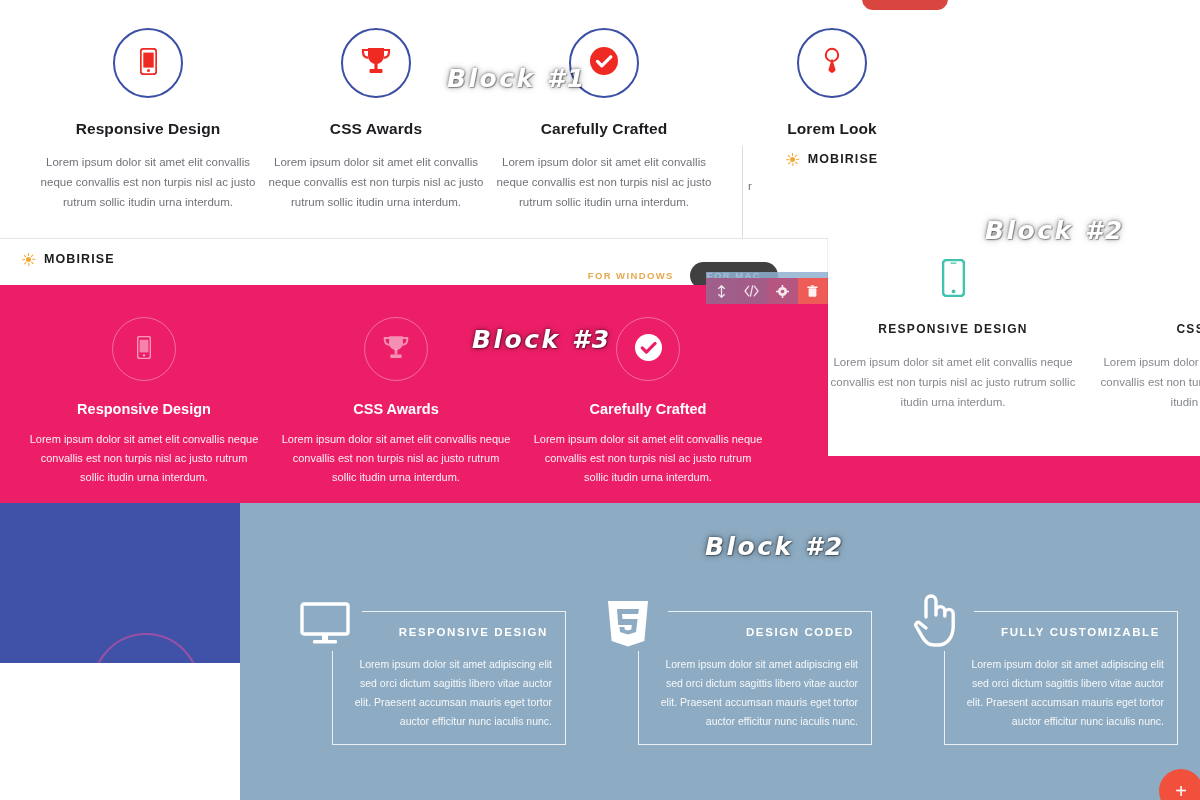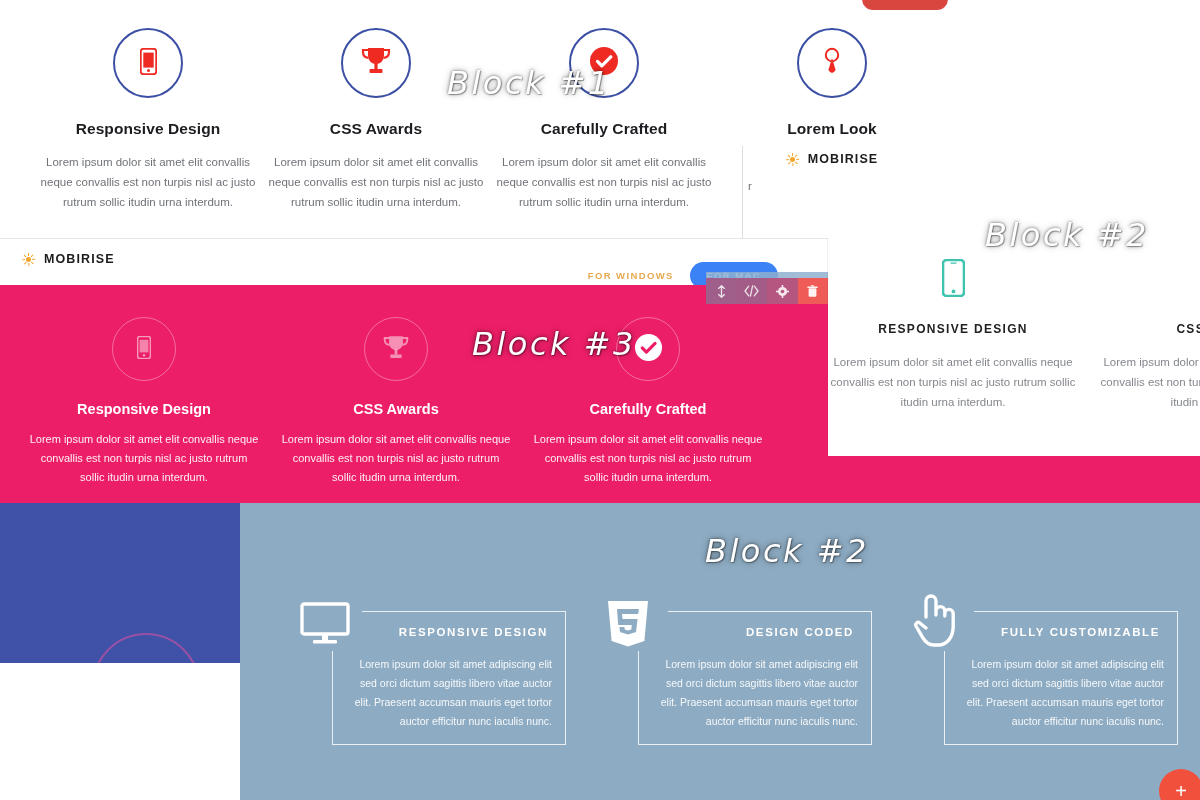--- a/index.html
+++ b/index.html
@@ -40,21 +40,21 @@
   .b2-text{font-size:11.5px;line-height:20px;color:#84878d;}
 
   
   #navbar{left:0;top:238px;width:828px;height:47px;background:#ffffff;
           border-top:1px solid #e6e6e6;}
   .brand{position:absolute;left:22px;top:13px;display:flex;align-items:center;gap:9px;}
   .brand-name{font-size:12.5px;font-weight:bold;letter-spacing:1.1px;color:#1c1c1c;}
   .nav-right{position:absolute;right:50px;top:15px;display:flex;align-items:center;gap:16px;margin-top:8px;}
   .nav-link{font-size:9.5px;font-weight:bold;letter-spacing:1.4px;color:#e5a94e;}
   .nav-btn{font-size:9.5px;font-weight:bold;letter-spacing:1.4px;color:#ffffff;
-           background:#3b82f6;border-radius:16px;padding:8px 17px;border:none;}
+           background:#404040;border-radius:16px;padding:8px 17px;border:none;}
 
   
   #toolbar{left:706px;top:278px;width:122px;height:26px;display:flex;}
   .tb{flex:1;display:flex;align-items:center;justify-content:center;}
   .tb.a{background:#9f5f8a;}
   .tb.b{background:#a35c88;}
   .tb.c{background:#b4567f;}
   .tb.d{background:#ef5b56;}
   #toolbar-cap{left:706px;top:272px;width:122px;height:6px;background:#8fb0cf;opacity:.85;}
 
@@ -82,21 +82,21 @@
   .b4-box{position:absolute;left:34px;top:14px;right:0;bottom:0;border:1px solid rgba(255,255,255,.82);}
   .b4-ico{position:absolute;left:0;top:0;width:62px;height:54px;display:flex;
           align-items:center;justify-content:flex-start;background:#8dabc2;padding-left:2px;z-index:3;}
   .b4-title{position:absolute;right:14px;top:27px;font-size:11.5px;font-weight:bold;
             letter-spacing:1.6px;color:#ffffff;z-index:4;background:#8dabc2;padding:2px 4px;}
   .b4-text{position:absolute;left:46px;right:14px;top:58px;font-size:10.5px;line-height:19px;
            color:rgba(255,255,255,.92);text-align:right;}
 
   
   .badge{position:absolute;font-family:"DejaVu Sans",sans-serif;font-style:italic;
-         font-weight:normal;font-size:32px;color:#ffffff;letter-spacing:2.5px;
+         font-weight:bold;font-size:25px;color:#ffffff;letter-spacing:2.5px;
          text-shadow:0 0 3px rgba(0,0,0,.55),0 0 7px rgba(0,0,0,.35),1px 1px 0 rgba(0,0,0,.25);}
   #badge1{left:447px;top:64px;}
   #badge2{left:985px;top:216px;}
   #badge3{left:472px;top:325px;}
   #badge4{left:705px;top:532px;}
 
   
   #toppill{left:862px;top:-12px;width:86px;height:22px;border-radius:11px;background:#d9453f;}
 
   

